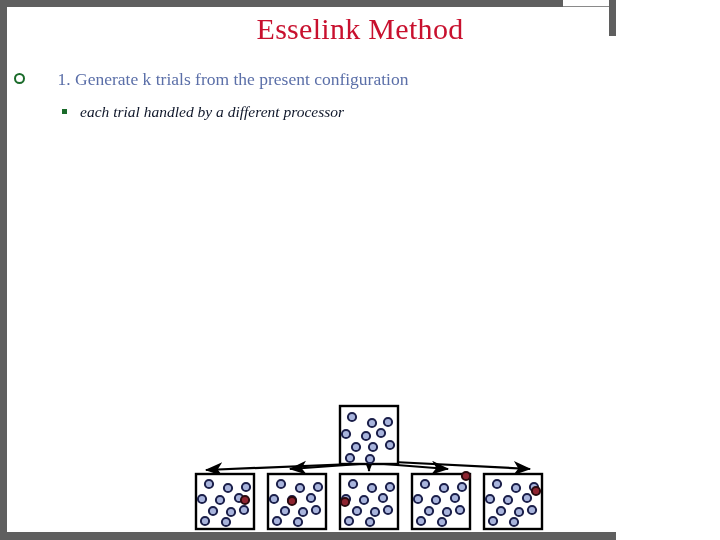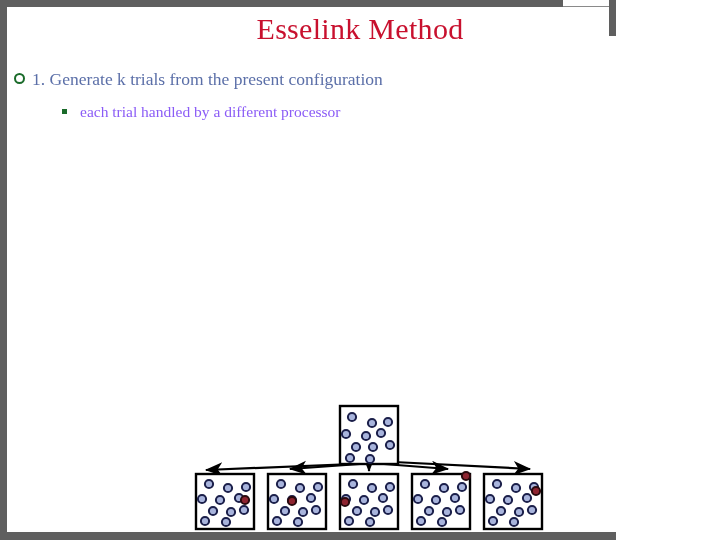--- a/index.html
+++ b/index.html
@@ -86,38 +86,40 @@
     top: 68px;
     width: 420px;
   }
   .lvl1 {
     position: relative;
     padding-left: 18px;
     color: #5b6fa8;
     font-size: 17.5px;
     line-height: 23px;
     margin-bottom: 4px;
+    text-align: center;
   }
   .lvl1 .marker {
     position: absolute;
     left: 0;
     top: 5px;
     width: 11px;
     height: 11px;
     border: 2px solid #1a6b2a;
     border-radius: 50%;
     box-sizing: border-box;
   }
   .lvl1 .txt { display: block; }
 
   .lvl2 {
     position: relative;
     margin-left: 46px;
     padding-left: 20px;
-    color: #8b5cf6;
+    color: #0f172a;
+    font-style: italic;
     font-size: 15.5px;
     line-height: 21px;
     margin-top: 10px;
   }
   .lvl2 .marker {
     position: absolute;
     left: 2px;
     top: 8px;
     width: 5px;
     height: 5px;

